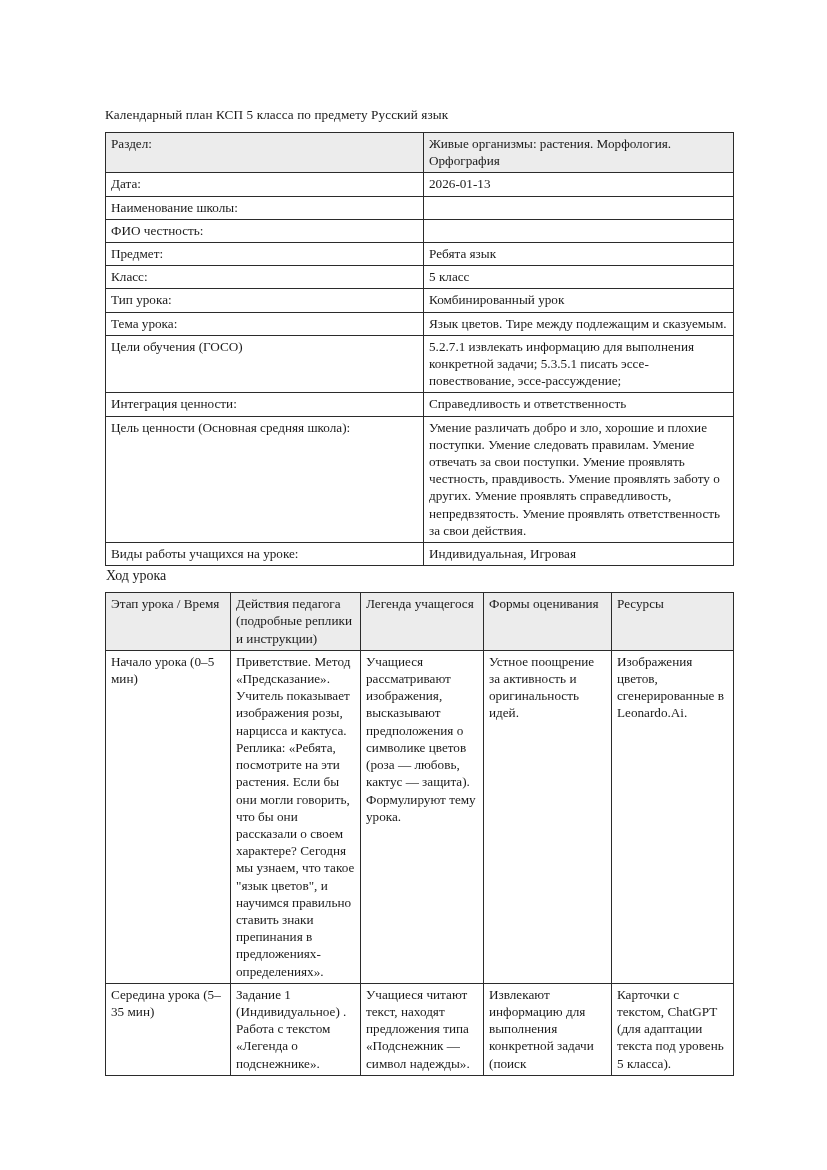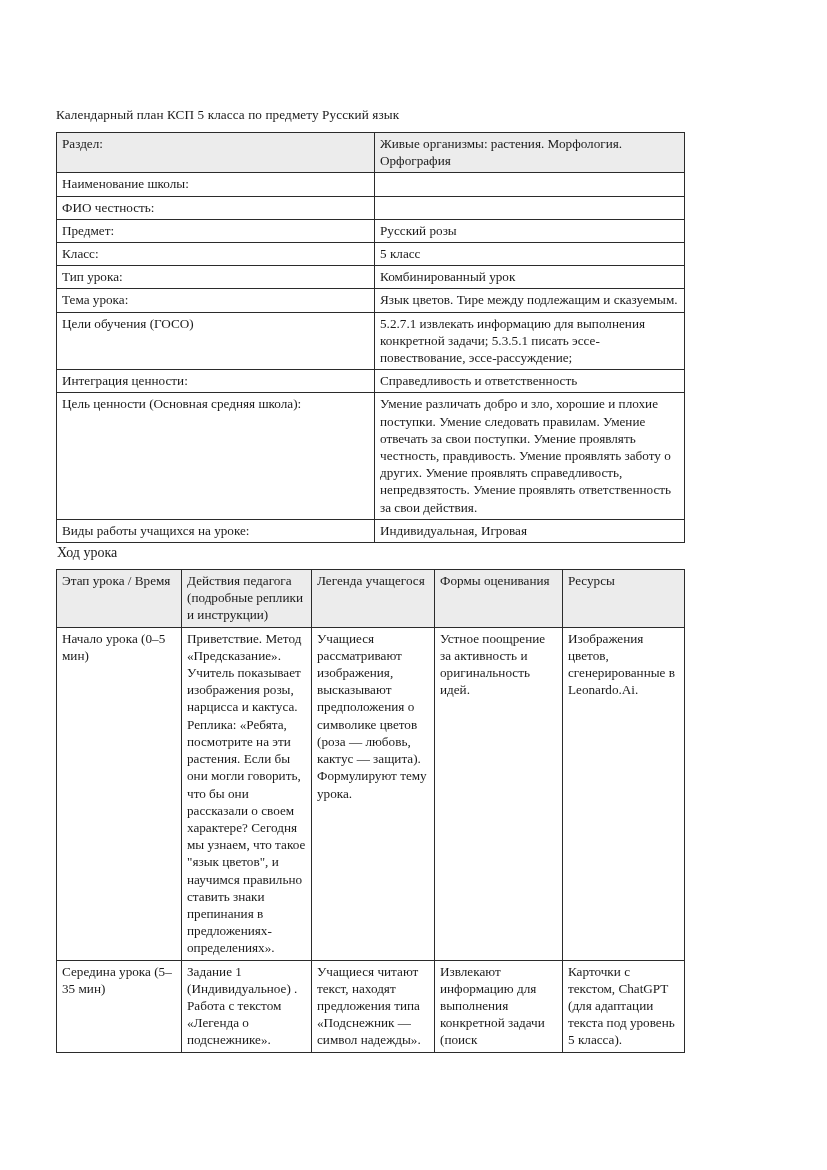--- a/index.html
+++ b/index.html
@@ -13,21 +13,21 @@
     overflow: hidden;
     font-family: "Liberation Serif", "DejaVu Serif", serif;
     color: #1a1a1a;
   }
   .page {
     position: relative;
     width: 827px;
     height: 1170px;
     background: #ffffff;
     box-sizing: border-box;
-    padding: 106px 100px 0 56px;
+    padding: 106px 100px 0 105px;
   }
   .doc-title {
     font-size: 13.2px;
     line-height: 17px;
     margin: 0 0 9px 0;
     letter-spacing: 0.1px;
   }
   table.grid {
     border-collapse: collapse;
     width: 628px;
@@ -75,30 +75,34 @@
     <colgroup>
         <col class="c1">
         <col class="c2">
       </colgroup>
     <tbody>
         <tr>
           <td class="shaded">Раздел:</td>
           <td class="shaded">Живые организмы: растения. Морфология. Орфография</td>
         </tr>
         <tr>
+          <td>Дата:</td>
+          <td>2026-01-13</td>
+        </tr>
+        <tr>
           <td>Наименование школы:</td>
           <td></td>
         </tr>
         <tr>
           <td>ФИО честность:</td>
           <td></td>
         </tr>
         <tr>
           <td>Предмет:</td>
-          <td>Русский розы</td>
+          <td>Ребята язык</td>
         </tr>
         <tr>
           <td>Класс:</td>
           <td>5 класс</td>
         </tr>
         <tr>
           <td>Тип урока:</td>
           <td>Комбинированный урок</td>
         </tr>
         <tr>

